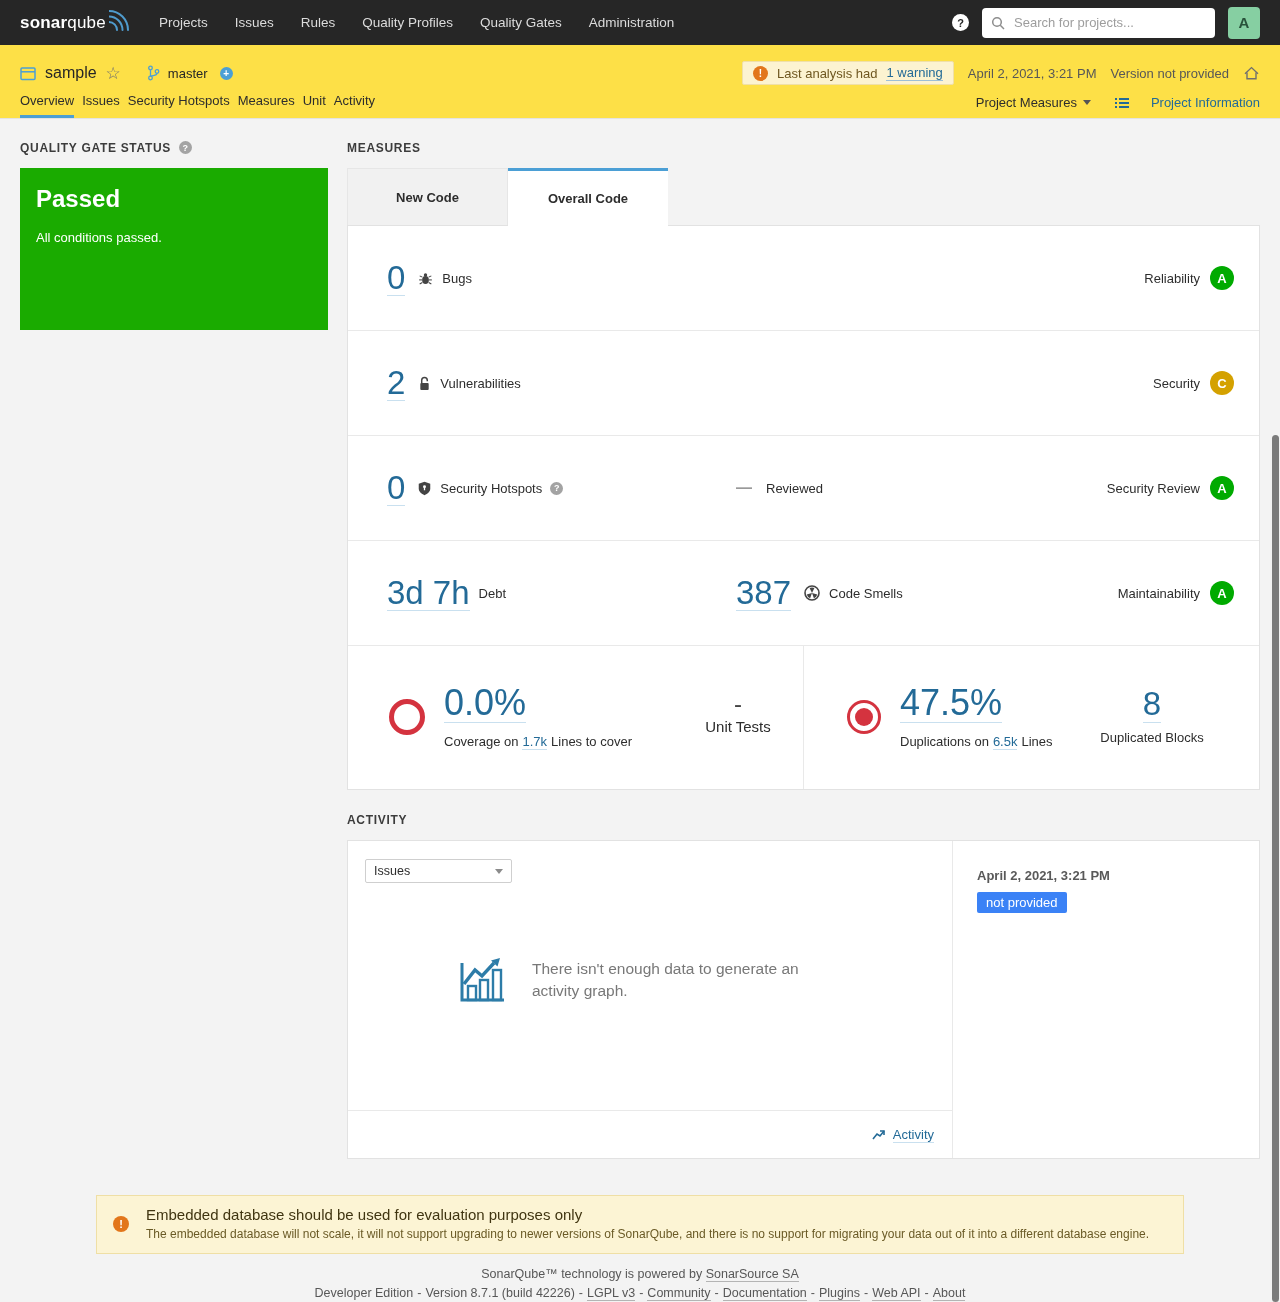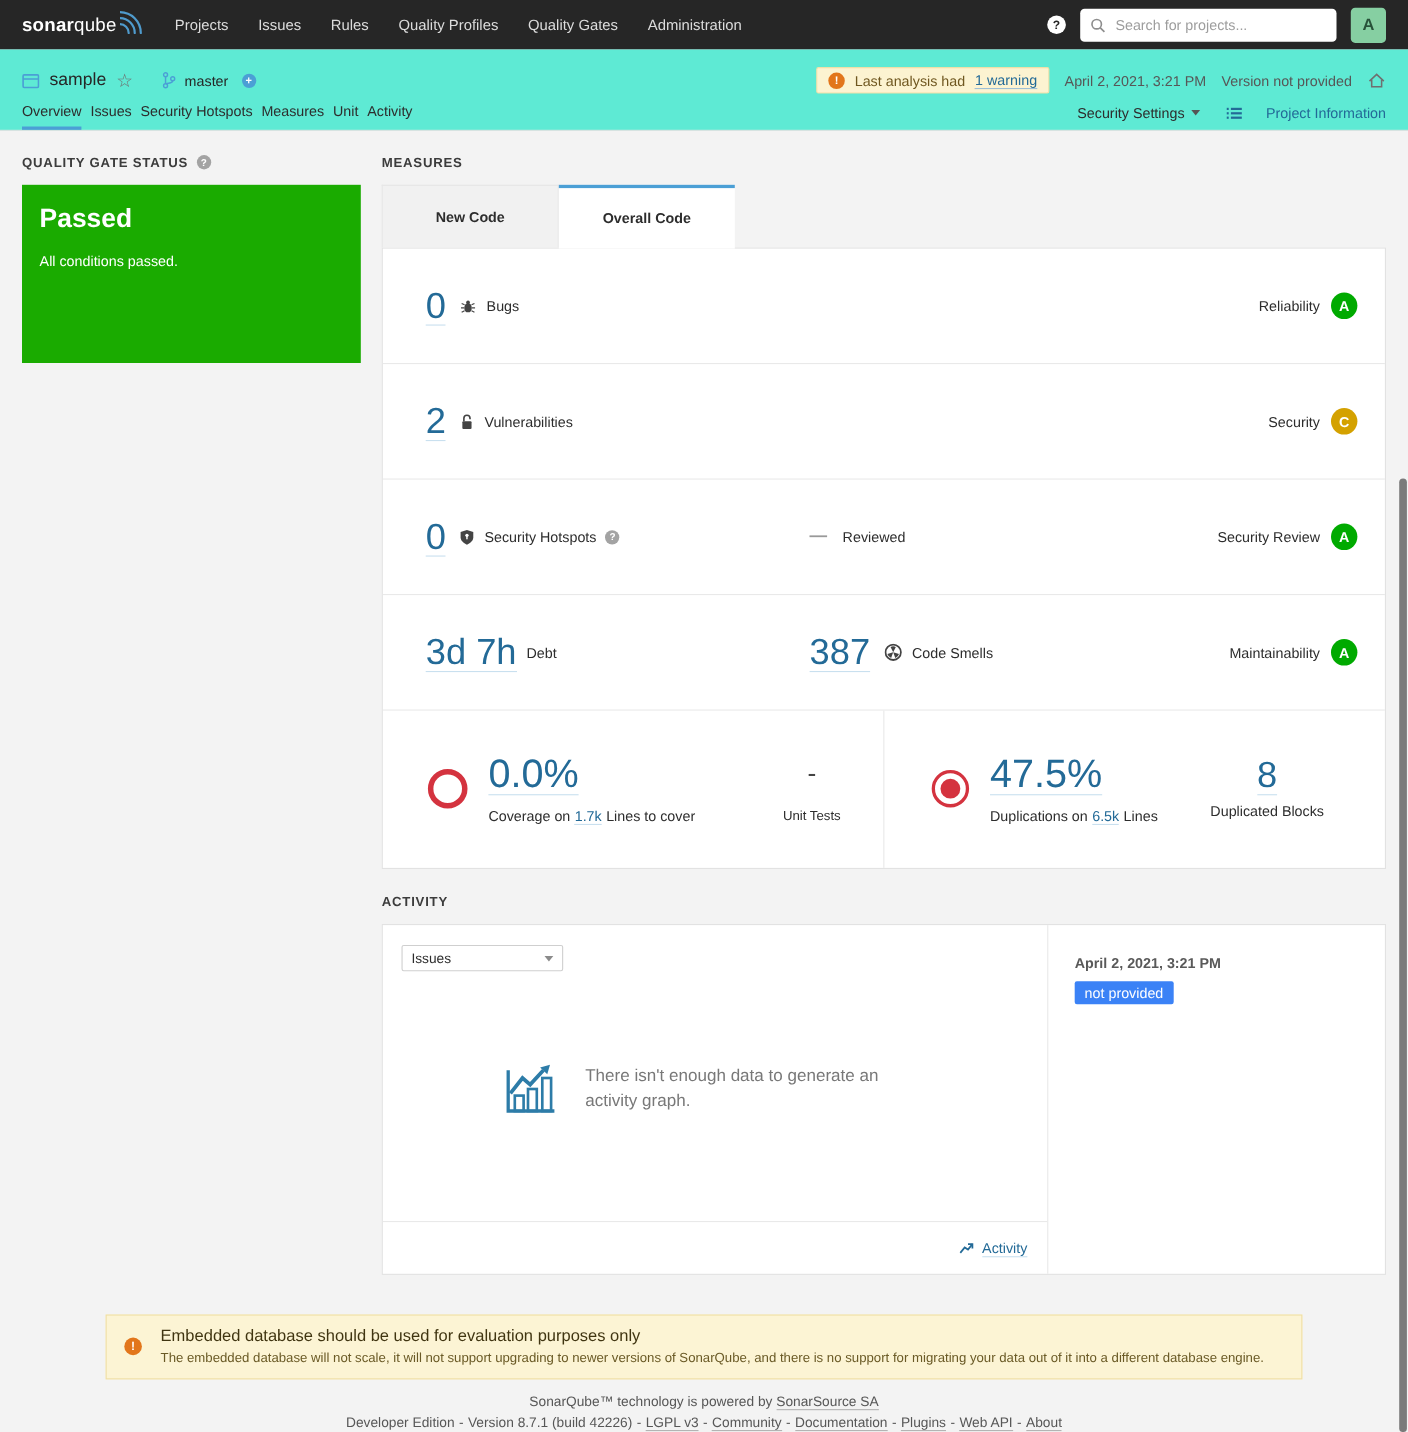--- a/index.html
+++ b/index.html
@@ -18,21 +18,21 @@
   .nav-link{color:#dcdcdc;font-size:13.5px;cursor:pointer}
   .nav-right{margin-left:auto;display:flex;align-items:center;gap:13px}
   .circle{border-radius:50%;display:inline-flex;align-items:center;justify-content:center;color:#fff;font-weight:700;flex:none}
   .nav-help{width:17px;height:17px;background:#fff;color:#262626;font-size:11px;cursor:pointer}
   .search-box{width:233px;height:30px;background:#fff;border-radius:4px;display:flex;align-items:center;padding:0 9px;gap:7px}
   .search-box input{border:0;outline:0;flex:1;min-width:0;font:13px "Liberation Sans","DejaVu Sans",sans-serif;color:#333;background:transparent}
   .search-box input::placeholder{color:#9d9d9d}
   .avatar{width:32px;height:32px;border-radius:4px;background:#86cfa2;color:#28523a;font-weight:700;font-size:15px;display:flex;align-items:center;justify-content:center;cursor:pointer}
 
   
-  .pheader{background:#5eead4;padding:13px 20px 0;border-bottom:1px solid #e3e3e3}
+  .pheader{background:#fde047;padding:13px 20px 0;border-bottom:1px solid #e3e3e3}
   .ph-row1{display:flex;align-items:center;height:30px}
   .ph-name{font-size:16px;color:#262626;margin:0 9px}
   .ph-star{font-size:17px;color:#6f6f6f;margin-right:26px;cursor:pointer;line-height:1}
   .ph-branch{display:flex;align-items:center;gap:8px}
   .ph-branch-name{font-size:13px;color:#262626}
   .plus-circle{width:13px;height:13px;background:#4b9fd5;font-size:10px;margin-left:4px;cursor:pointer}
   .ph-right{margin-left:auto;display:flex;align-items:center;gap:14px}
   .warn-pill{background:#fcf3d1;border:1px solid #f0e0a8;border-radius:2px;padding:3px 10px;display:flex;align-items:center;gap:9px;color:#6f5720;font-size:13px}
   .warn-circle{width:15px;height:15px;background:#e2761b;font-size:10px}
   .warn-link{color:#236a97;border-bottom:1px solid #9dbfd6;cursor:pointer}
@@ -80,32 +80,32 @@
   .cov-half{width:456px;border-right:1px solid #e9e9e9;position:relative}
   .dup-half{flex:1;position:relative}
   .ring{position:absolute;left:41px;top:53px;width:36px;height:36px;border:5px solid #d4333f;border-radius:50%}
   .ball{position:absolute;left:43px;top:54px;width:34px;height:34px;border:3px solid #d4333f;border-radius:50%;display:flex;align-items:center;justify-content:center}
   .ball-inner{width:18px;height:18px;border-radius:50%;background:#d4333f}
   .pct{position:absolute;left:96px;top:38px;font-size:36px;color:#236a97;line-height:1.05;border-bottom:1px solid #c9e0ef;cursor:pointer}
   .half-caption{position:absolute;left:96px;top:88px;font-size:13px;color:#2d2d2d;white-space:nowrap}
   .cap-link{color:#236a97;border-bottom:1px solid #c9e0ef;cursor:pointer;margin:0 4px}
   .tests{position:absolute;left:330px;top:0;width:120px;text-align:center}
   .tests-value{margin-top:44px;font-size:24px;color:#444}
-  .tests-label{margin-top:16px;font-size:12px;color:#2d2d2d}
+  .tests-label{font-size:15px;color:#2d2d2d}
   .blocks{position:absolute;left:270px;top:0;width:156px;text-align:center}
   .blocks-value{display:inline-block;margin-top:40px;font-size:33px;color:#236a97;line-height:1.08;border-bottom:1px solid #c9e0ef;cursor:pointer}
   .blocks-label{margin-top:7px;font-size:13px;color:#2d2d2d}
 
   
   .activity-section{margin-top:22px}
   .a-card{background:#fff;border:1px solid #e2e2e2;height:319px;display:flex}
   .a-main{flex:1;position:relative;border-right:1px solid #e9e9e9}
   .a-select{position:absolute;left:17px;top:18px;width:147px;height:24px;border:1px solid #cfcfcf;border-radius:2px;background:#fff;display:flex;align-items:center;justify-content:space-between;padding:0 8px;font-size:12.5px;color:#2d2d2d;cursor:pointer}
   .select-caret{width:0;height:0;border-left:4px solid transparent;border-right:4px solid transparent;border-top:5px solid #8b8b8b}
-  .a-empty{position:absolute;top:123px;left:0;right:0;display:flex;justify-content:center;align-items:flex-start;gap:24px}
+  .a-empty{position:absolute;top:113px;left:0;right:0;display:flex;justify-content:center;align-items:flex-start;gap:24px}
   .a-empty-text{width:312px;font-size:15.5px;color:#787878;line-height:1.45;margin-top:4px}
   .a-footer{position:absolute;left:0;right:0;bottom:0;height:48px;border-top:1px solid #e9e9e9;display:flex;align-items:center;justify-content:flex-end;padding-right:18px;gap:7px}
   .a-link{color:#236a97;border-bottom:1px solid #c9e0ef;cursor:pointer;font-size:13px}
   .a-side{width:306px;flex:none;padding:27px 24px}
   .a-date{font-weight:700;color:#595959;font-size:13px}
   .a-badge{display:inline-block;margin-top:9px;background:#3b82f6;color:#fff;font-weight:400;font-size:13px;padding:3px 9px;border-radius:2px}
 
   
   .db-warn{width:1088px;margin:36px auto 0;background:#fcf4d4;border:1px solid #efdfa5;padding:10px 16px 12px;display:flex;align-items:center;gap:17px}
   .db-circle{width:16px;height:16px;background:#e2761b;font-size:11px}
@@ -203,21 +203,21 @@
     <div class="ptabs">
       <span class="ptab active">Overview</span>
       <span class="ptab">Issues</span>
       <span class="ptab">Security Hotspots</span>
       <span class="ptab">Measures</span>
       <span class="ptab">Unit</span>
       <span class="ptab">Activity</span>
     </div>
     <div class="ph-actions">
       <span class="psettings">
-        <span>Security Settings</span>
+        <span>Project Measures</span>
         <span class="caret-down"></span>
       </span>
       <span class="pinfo">
         <span style="display:flex">
           <svg width="14" height="12" viewBox="0 0 14 12" fill="#236a97">
               <rect y="1" width="2" height="2"></rect>
               <rect x="4" y="1" width="10" height="2"></rect>
               <rect y="5" width="2" height="2"></rect>
               <rect x="4" y="5" width="10" height="2"></rect>
               <rect y="9" width="2" height="2"></rect>

